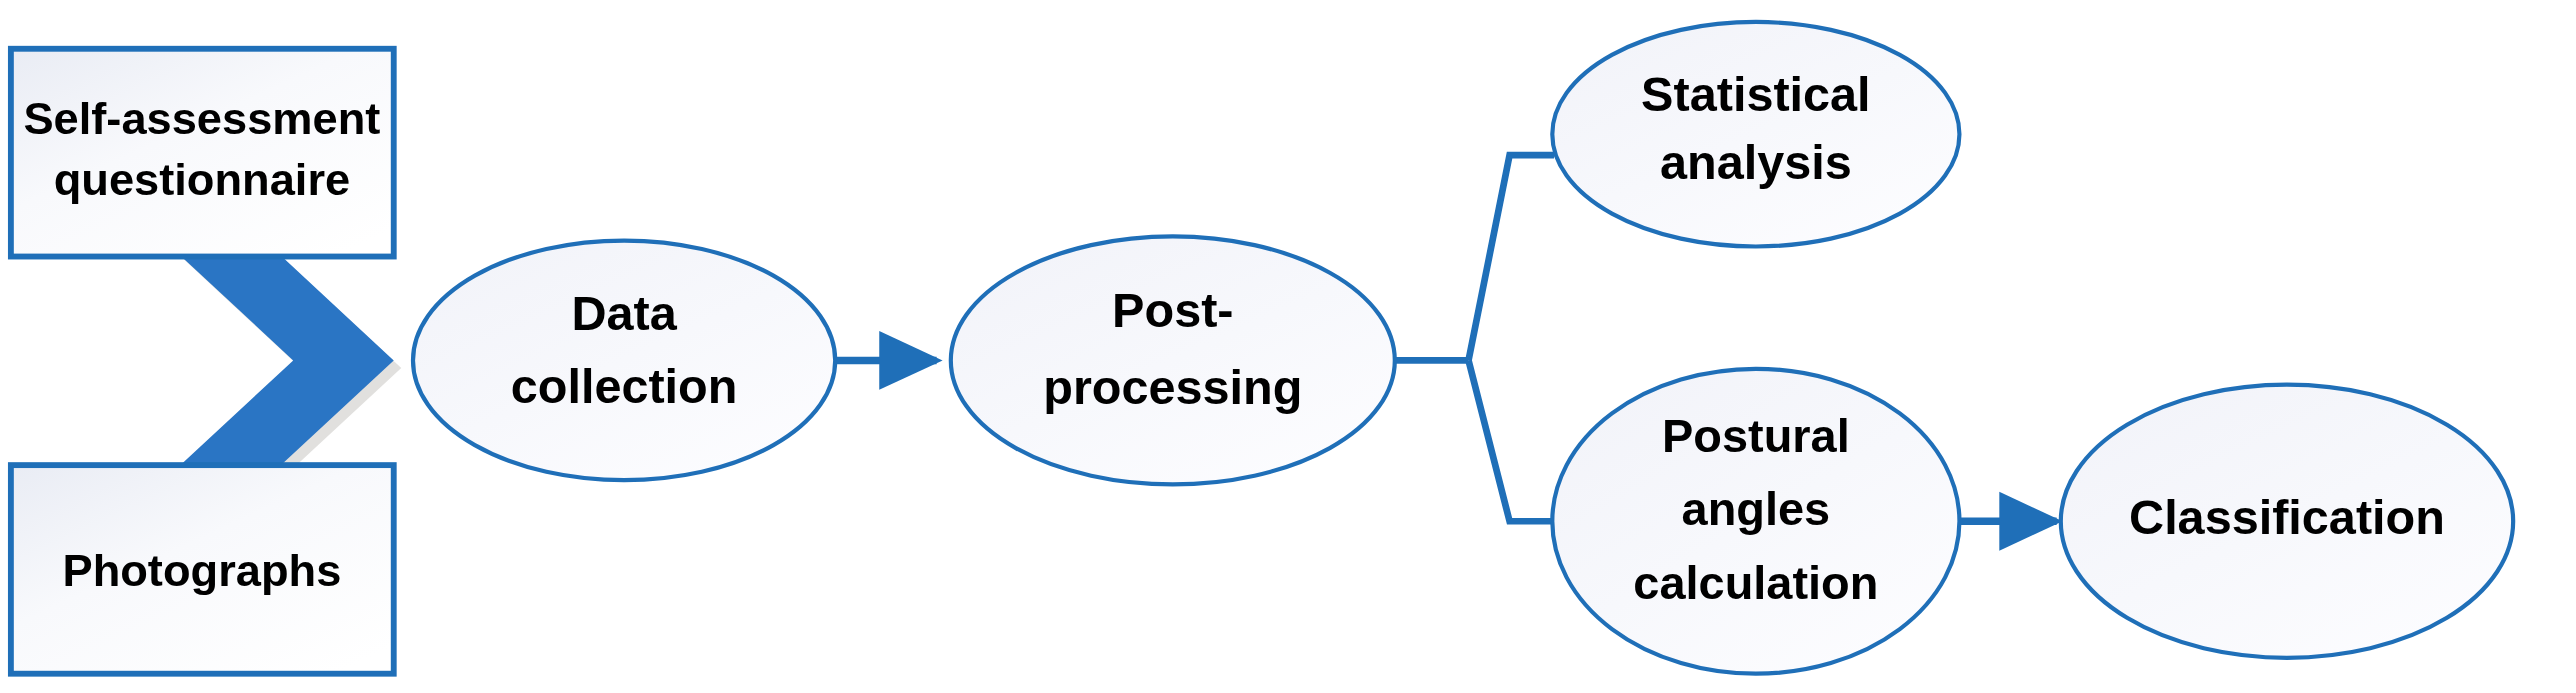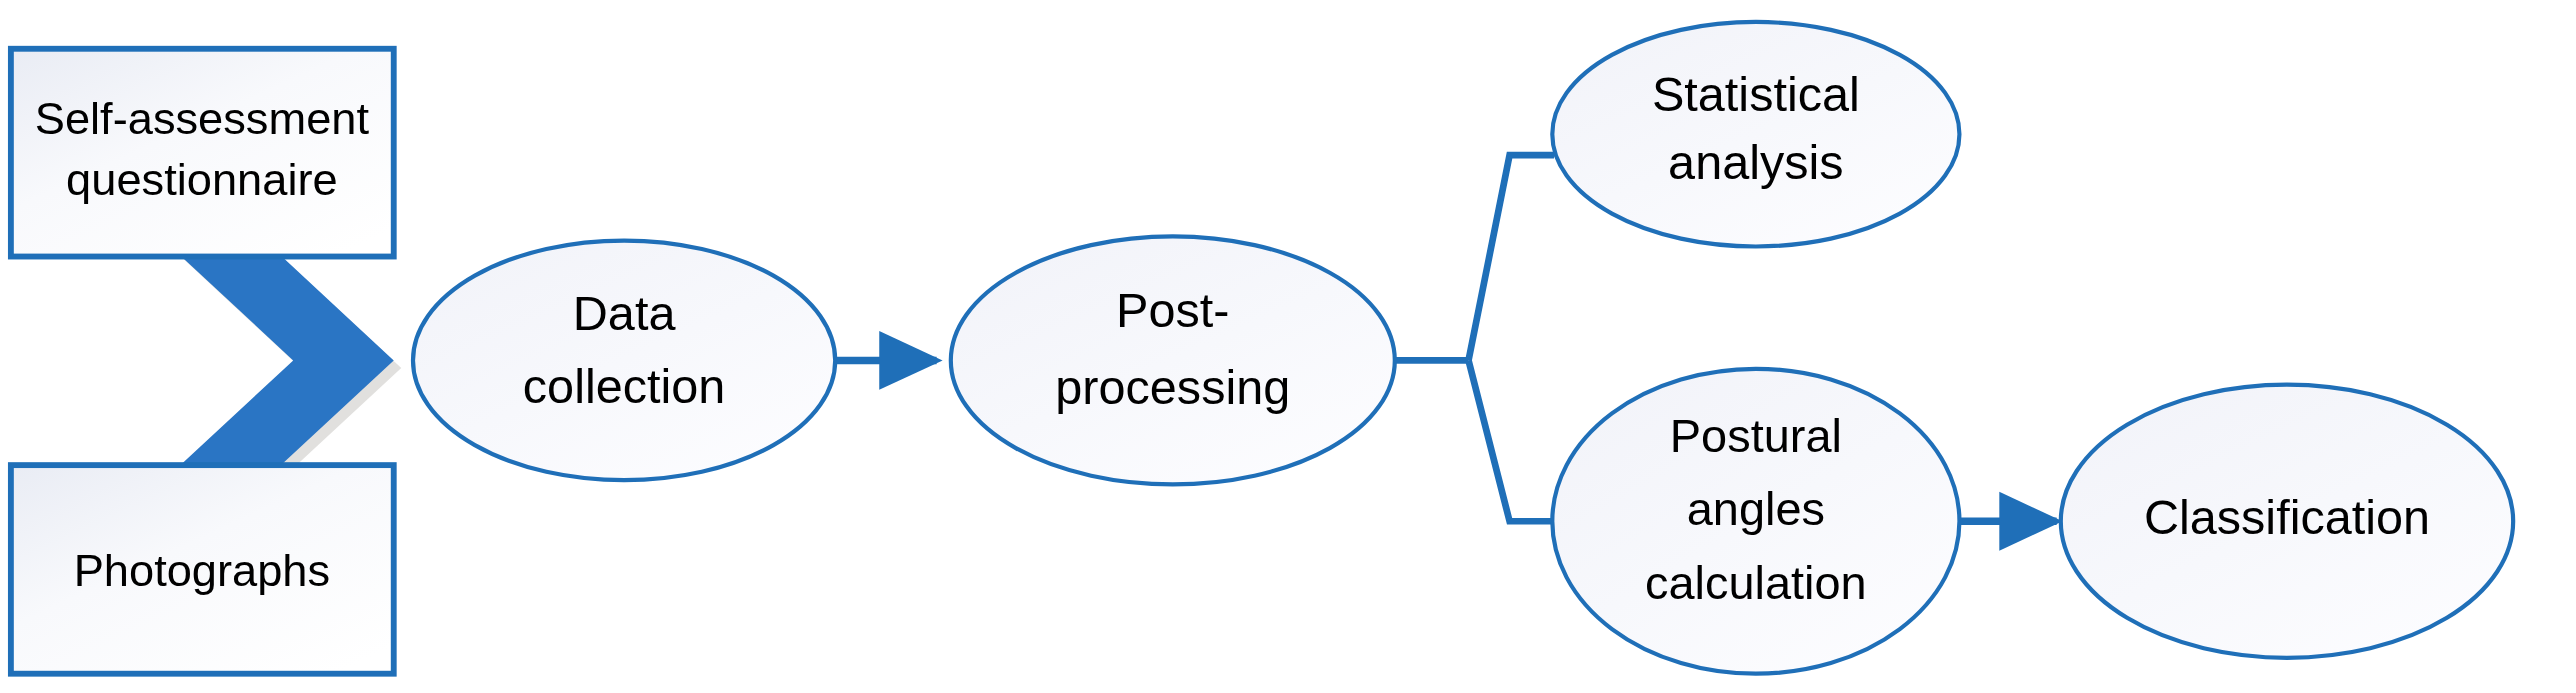--- a/index.html
+++ b/index.html
@@ -11,20 +11,21 @@
     width: 2576px;
     height: 694px;
     overflow: hidden;
     font-family: "Liberation Sans", sans-serif;
   }
   #flow-root {
     position: relative;
     width: 2576px;
     height: 694px;
     background: #ffffff;
+    font-weight: bold;
   }
   svg#flow-svg {
     position: absolute;
     top: 0;
     left: 0;
     width: 2576px;
     height: 694px;
     display: block;
   }
   .node-label {

